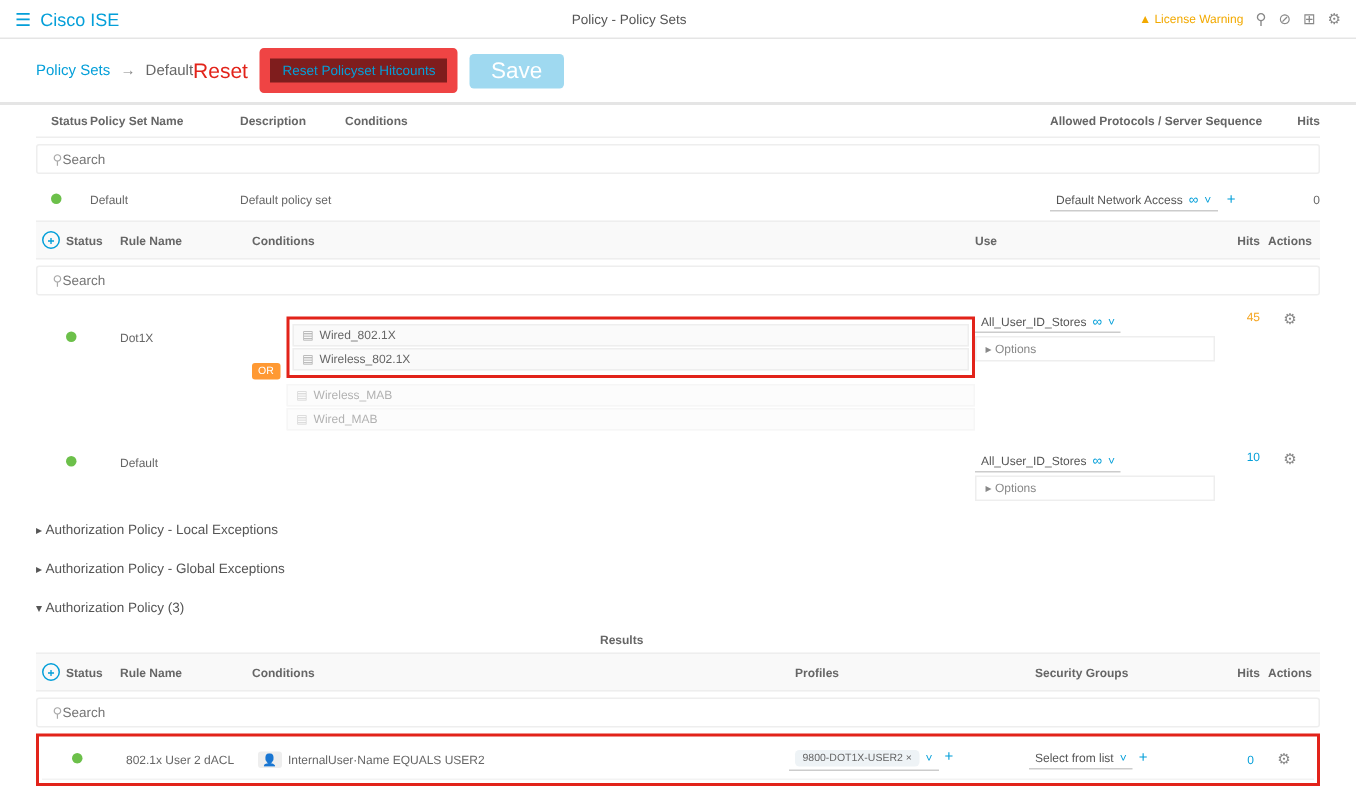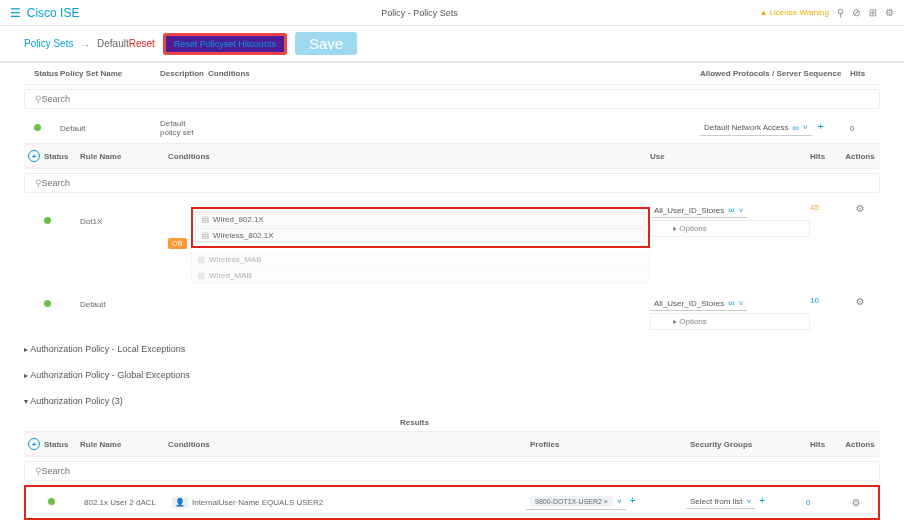--- a/index.html
+++ b/index.html
@@ -9,31 +9,31 @@
 .brand{color:#049fd9;font-size:12px;font-weight:400}
 .topbar-center{flex:1;text-align:center;color:#555;font-size:9px}
 .topbar-right{display:flex;align-items:center;gap:8px}
 .warn{color:#f2a900;font-size:8px}
 .topicon{color:#888;font-size:10px;cursor:pointer}
 .breadcrumb-row{display:flex;align-items:center;padding:6px 24px;justify-content:flex-start}
 .breadcrumb{color:#049fd9;font-size:10px}
 .breadcrumb .sep{color:#888;margin:0 4px}
 .breadcrumb .cur{color:#666}
 .br-actions{display:flex;align-items:center;gap:8px}
-.btn-reset{color:#e2231a;font-size:10px;cursor:pointer}
-.btn-outline{border:3px solid #ef4444;color:#049fd9;background:#4c1d95;border-radius:3px;padding:3px 8px;font-size:9px;cursor:pointer}
+.btn-reset{color:#e2231a;font-size:14px;cursor:pointer}
+.btn-outline{border:7px solid #ef4444;color:#049fd9;background:#7f1d1d;border-radius:3px;padding:3px 8px;font-size:9px;cursor:pointer}
 .btn-save{background:#9fd9f0;color:#fff;border:none;border-radius:3px;padding:3px 14px;font-size:15px;cursor:pointer}
 .page{padding:0 24px}
 .table-head{display:flex;align-items:center;padding:6px 0;color:#666;font-size:8px;font-weight:600;border-bottom:1px solid #eee}
 .col-status{width:36px;padding-left:10px}
 .col-name{width:100px}
-.col-desc{width:48px}
+.col-desc{width:70px}
 .col-cond{flex:1}
 .col-allowed{width:150px;text-align:left}
-.col-hits{width:30px;}
+.col-hits{width:30px;text-align:right}
 .col-actions{width:40px;text-align:center}
 .search-row{display:flex;align-items:center;padding:4px 10px;border:1px solid #eee;border-radius:2px;margin:4px 0;color:#aaa}
 .search-row input{border:none;outline:none;flex:1;font-size:9px;background:transparent}
 .row-default{display:flex;align-items:center;padding:6px 0;font-size:8px;color:#666}
 .dot-green{width:7px;height:7px;border-radius:50%;background:#6cc04a;display:inline-block}
 .dropdown{border-bottom:1px solid #ccc;padding:2px 4px;display:inline-flex;align-items:center;gap:4px;font-size:8px;color:#555}
 .drop-icon{color:#049fd9;font-size:9px}
 .chev{color:#049fd9;font-size:8px}
 .plus{color:#049fd9;font-size:10px;margin-left:4px}
 .gear{color:#888;font-size:10px}
@@ -44,21 +44,21 @@
 .col-circle{width:20px;text-align:center}
 .col-status2{width:36px}
 .col-rule{width:88px}
 .col-use{width:160px}
 .redbox{border:2px solid #e2231a;padding:2px;margin:4px 0}
 .auth-row{display:flex;align-items:center;font-size:8px;color:#666;padding:2px 0}
 .or-badge{background:#ff9933;color:#fff;font-size:7px;padding:2px 4px;border-radius:2px}
 .cond-item{display:flex;align-items:center;gap:4px;background:#fafafa;border:1px solid #eee;padding:2px 6px;margin:1px 0;font-size:8px}
 .cond-item.greyed{opacity:.5}
 .cond-icon{color:#aaa;font-size:8px}
-.options-box{border:1px solid #eee;padding:3px 22px;font-size:8px;color:#888;margin-top:2px}
+.options-box{border:1px solid #eee;padding:3px 6px;font-size:8px;color:#888;margin-top:2px}
 .az-head{display:flex;align-items:center;padding:6px 0;color:#666;font-size:8px;font-weight:600;background:#f9f9f9;border-top:1px solid #eee;border-bottom:1px solid #eee}
 .col-profiles{width:160px}
 .col-sg{width:120px}
 .az-row{display:flex;align-items:center;font-size:8px;color:#666;padding:5px 0;border-bottom:1px solid #f3f3f3}
 .user-cond{display:flex;align-items:center;gap:4px}
 .user-icon{background:#eee;border-radius:2px;padding:1px 3px;font-size:8px}
 .pill{background:#eef3f6;border-radius:3px;padding:2px 5px;font-size:7px;color:#666}
 .hits-num{color:#049fd9;font-size:8px}
 .hits-orange{color:#f5a623}
 .bb{border-bottom:2px solid #e5e5e5;height:2px;margin:0}

